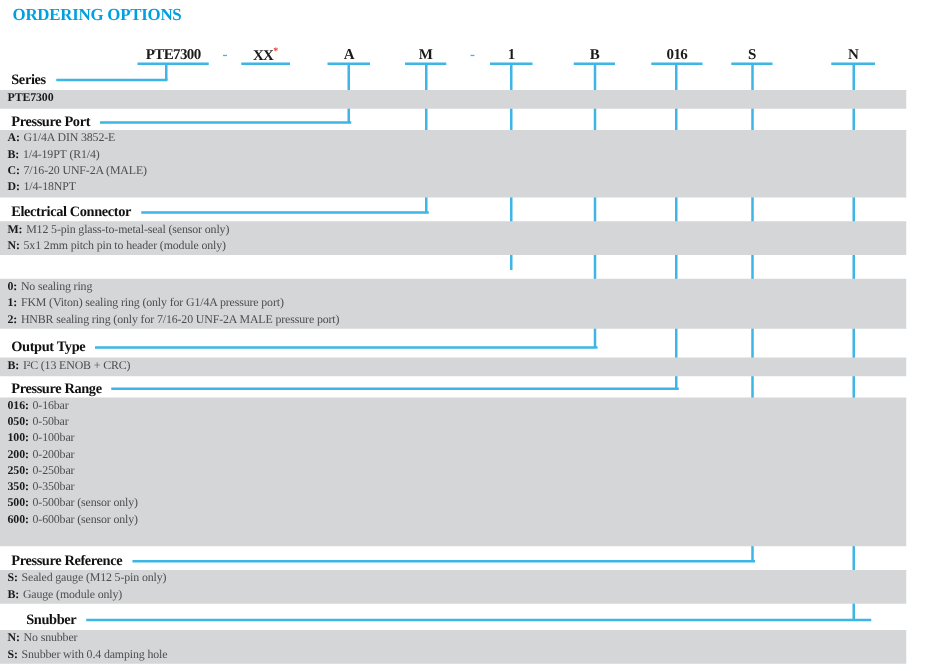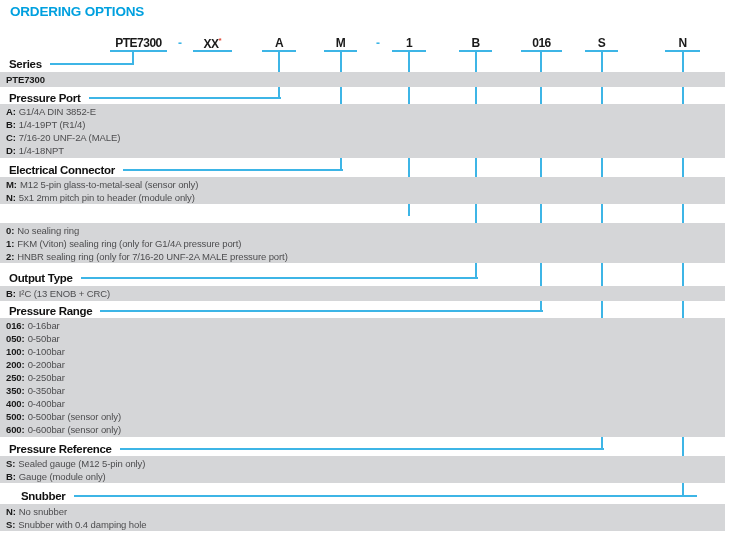--- a/index.html
+++ b/index.html
@@ -1,17 +1,17 @@
 <!DOCTYPE html>
 <html><head>
 <meta charset="utf-8">
 <style>
   html,body{margin:0;padding:0;background:#ffffff;}
   #page{position:relative;width:742px;height:537px;background:#ffffff;overflow:hidden;
-        font-family:Liberation Sans, sans-serif;}
+        font-family:Liberation Serif, serif;}
 
   .title{position:absolute;left:10px;top:4px;font-size:13.5px;font-weight:bold;
          color:#00a0df;letter-spacing:-0.2px;white-space:nowrap;}
 
   
   .code{position:absolute;top:36px;height:14px;border-bottom:2px solid #3db5e6;
         text-align:center;font-weight:bold;font-size:12px;color:#1a1a1a;
         letter-spacing:-0.5px;white-space:nowrap;}
   .code sup{color:#e0402e;font-size:8px;letter-spacing:0;}
   .sep{position:absolute;top:36px;width:8px;text-align:center;color:#3db5e6;
@@ -111,21 +111,20 @@
     <span class="lbl">Pressure Range</span>
     <div class="hline"></div>
   </div>
   <div class="band" style="top:318px;height:119px;">
     <div class="opt"><b>016:</b><span>0-16bar</span></div>
     <div class="opt"><b>050:</b><span>0-50bar</span></div>
     <div class="opt"><b>100:</b><span>0-100bar</span></div>
     <div class="opt"><b>200:</b><span>0-200bar</span></div>
     <div class="opt"><b>250:</b><span>0-250bar</span></div>
     <div class="opt"><b>350:</b><span>0-350bar</span></div>
-    <div class="opt"><b>400:</b><span>0-400bar</span></div>
     <div class="opt"><b>500:</b><span>0-500bar (sensor only)</span></div>
     <div class="opt"><b>600:</b><span>0-600bar (sensor only)</span></div>
   </div>
 
   <div class="hdr" style="top:442px;width:595px;">
     <span class="lbl">Pressure Reference</span>
     <div class="hline"></div>
   </div>
   <div class="band" style="top:456px;height:27px;">
     <div class="opt"><b>S:</b><span>Sealed gauge (M12 5-pin only)</span></div>

